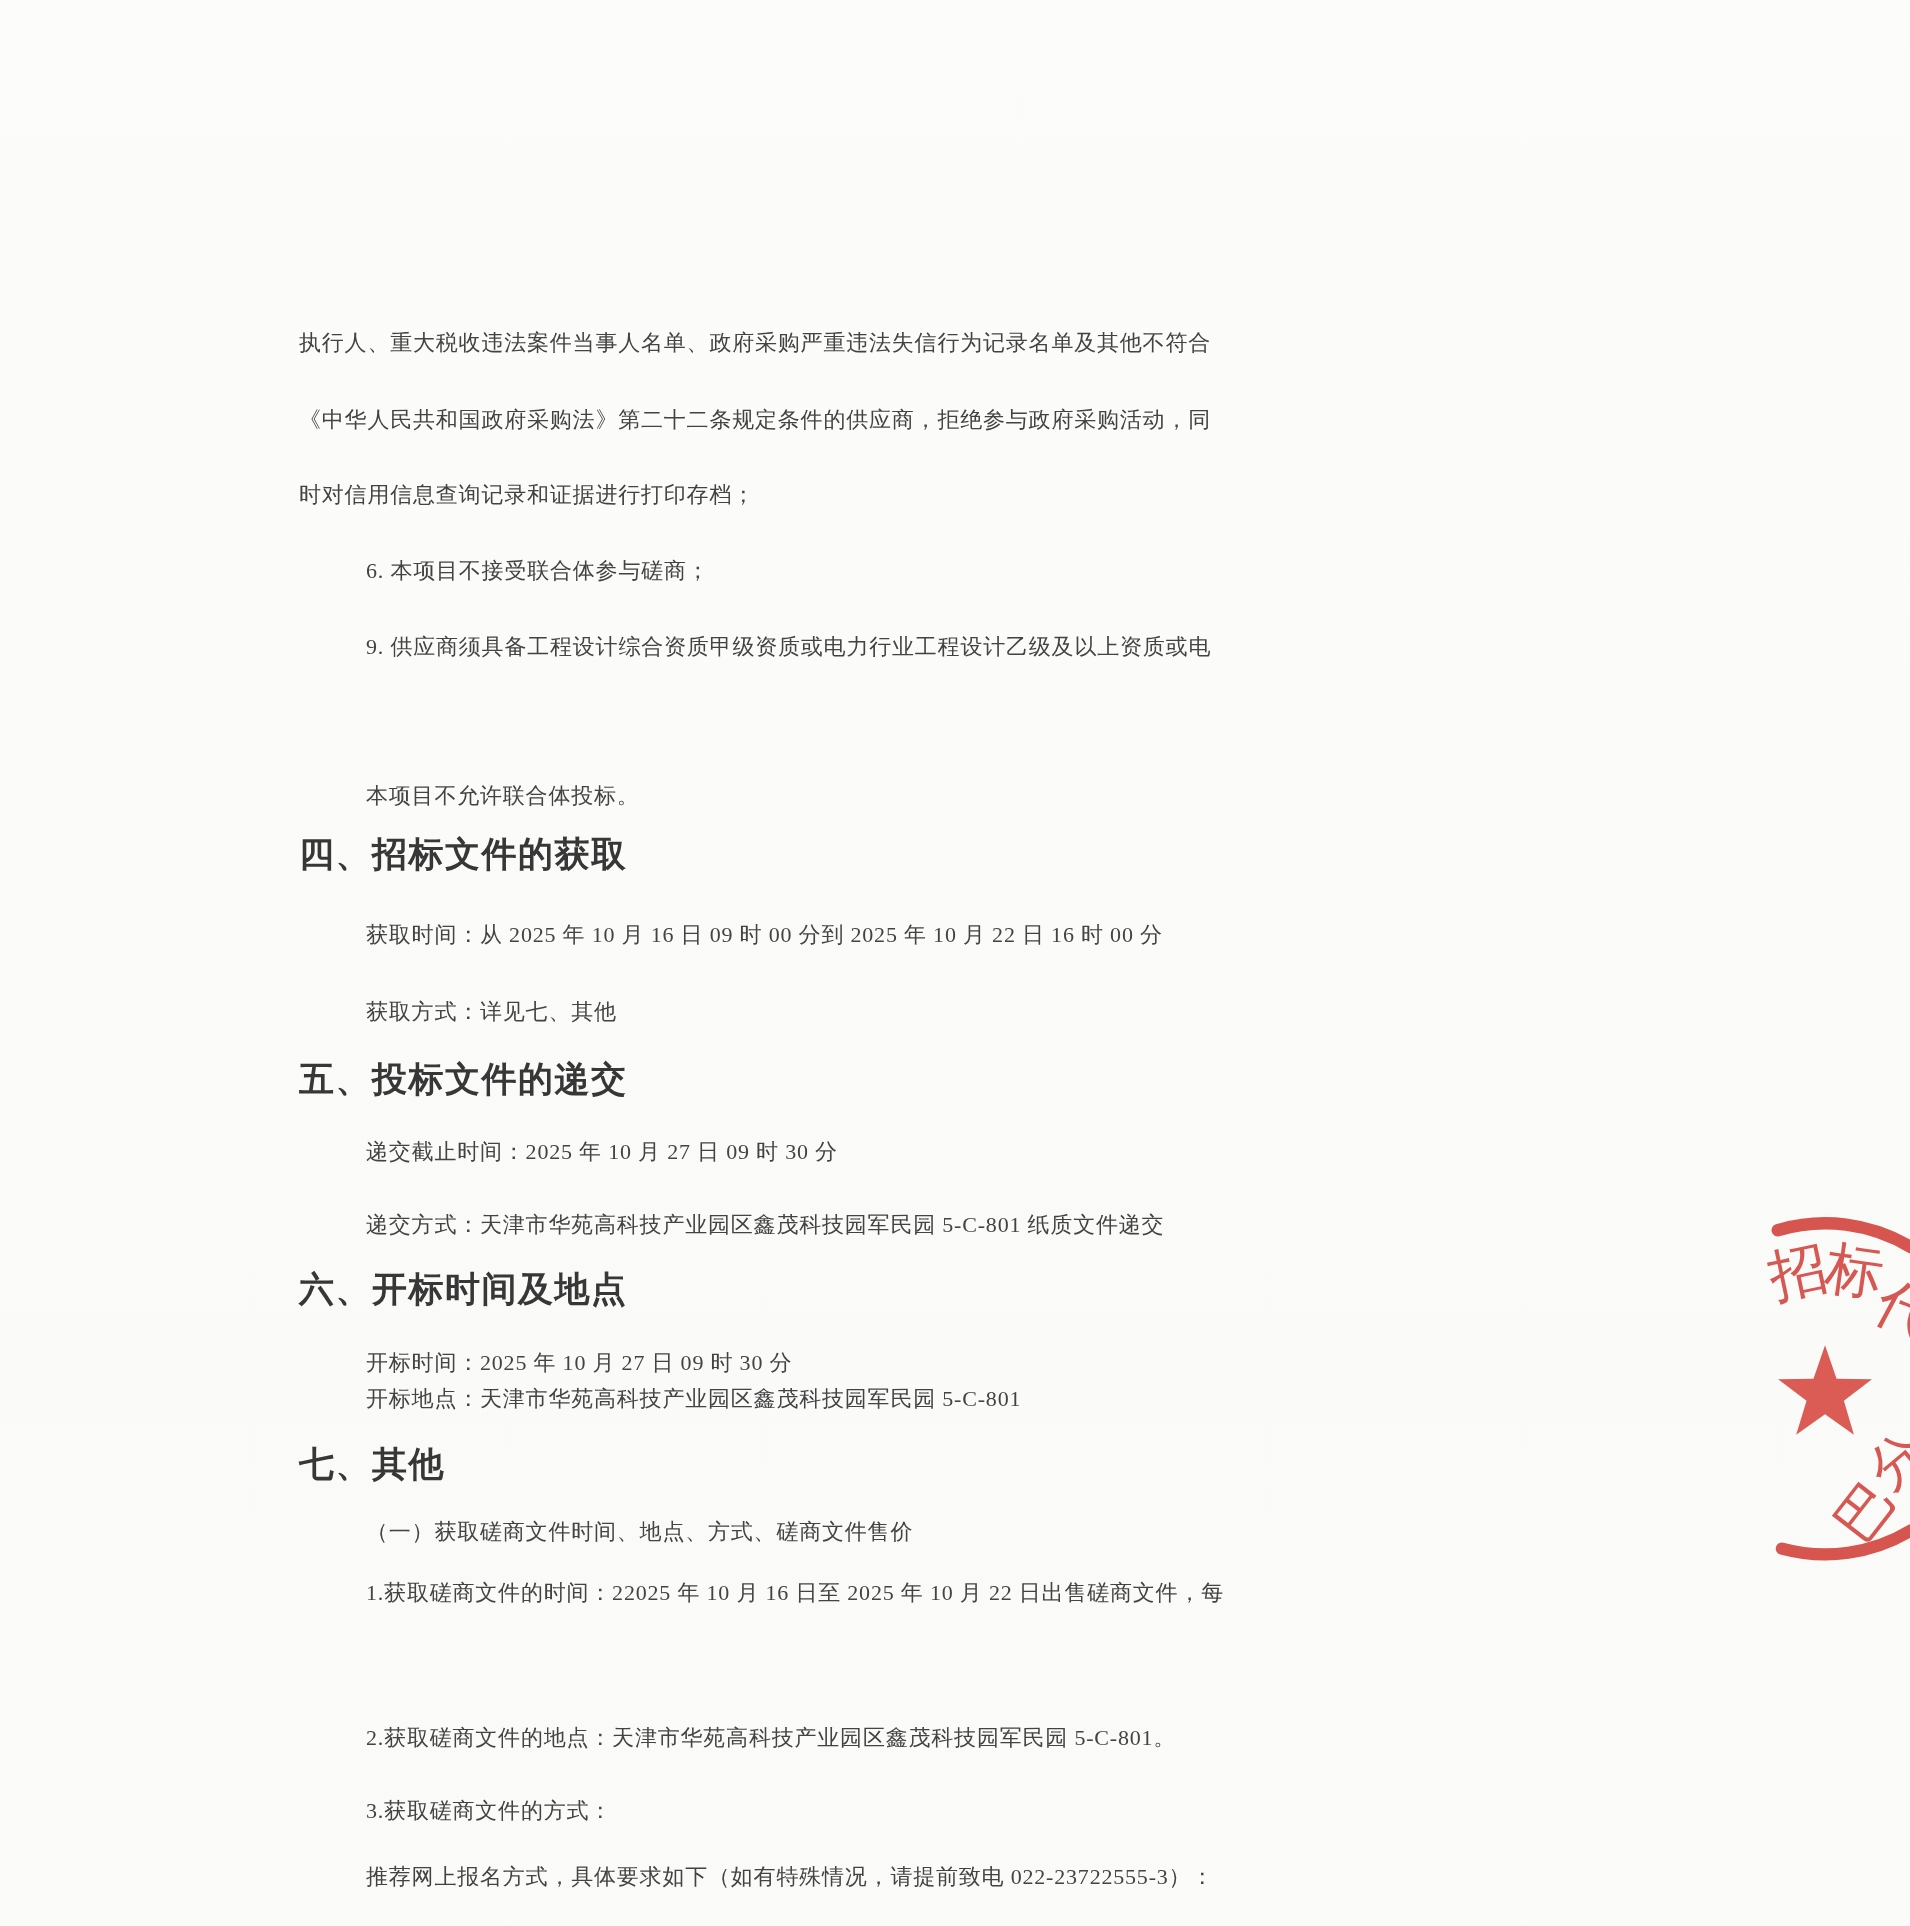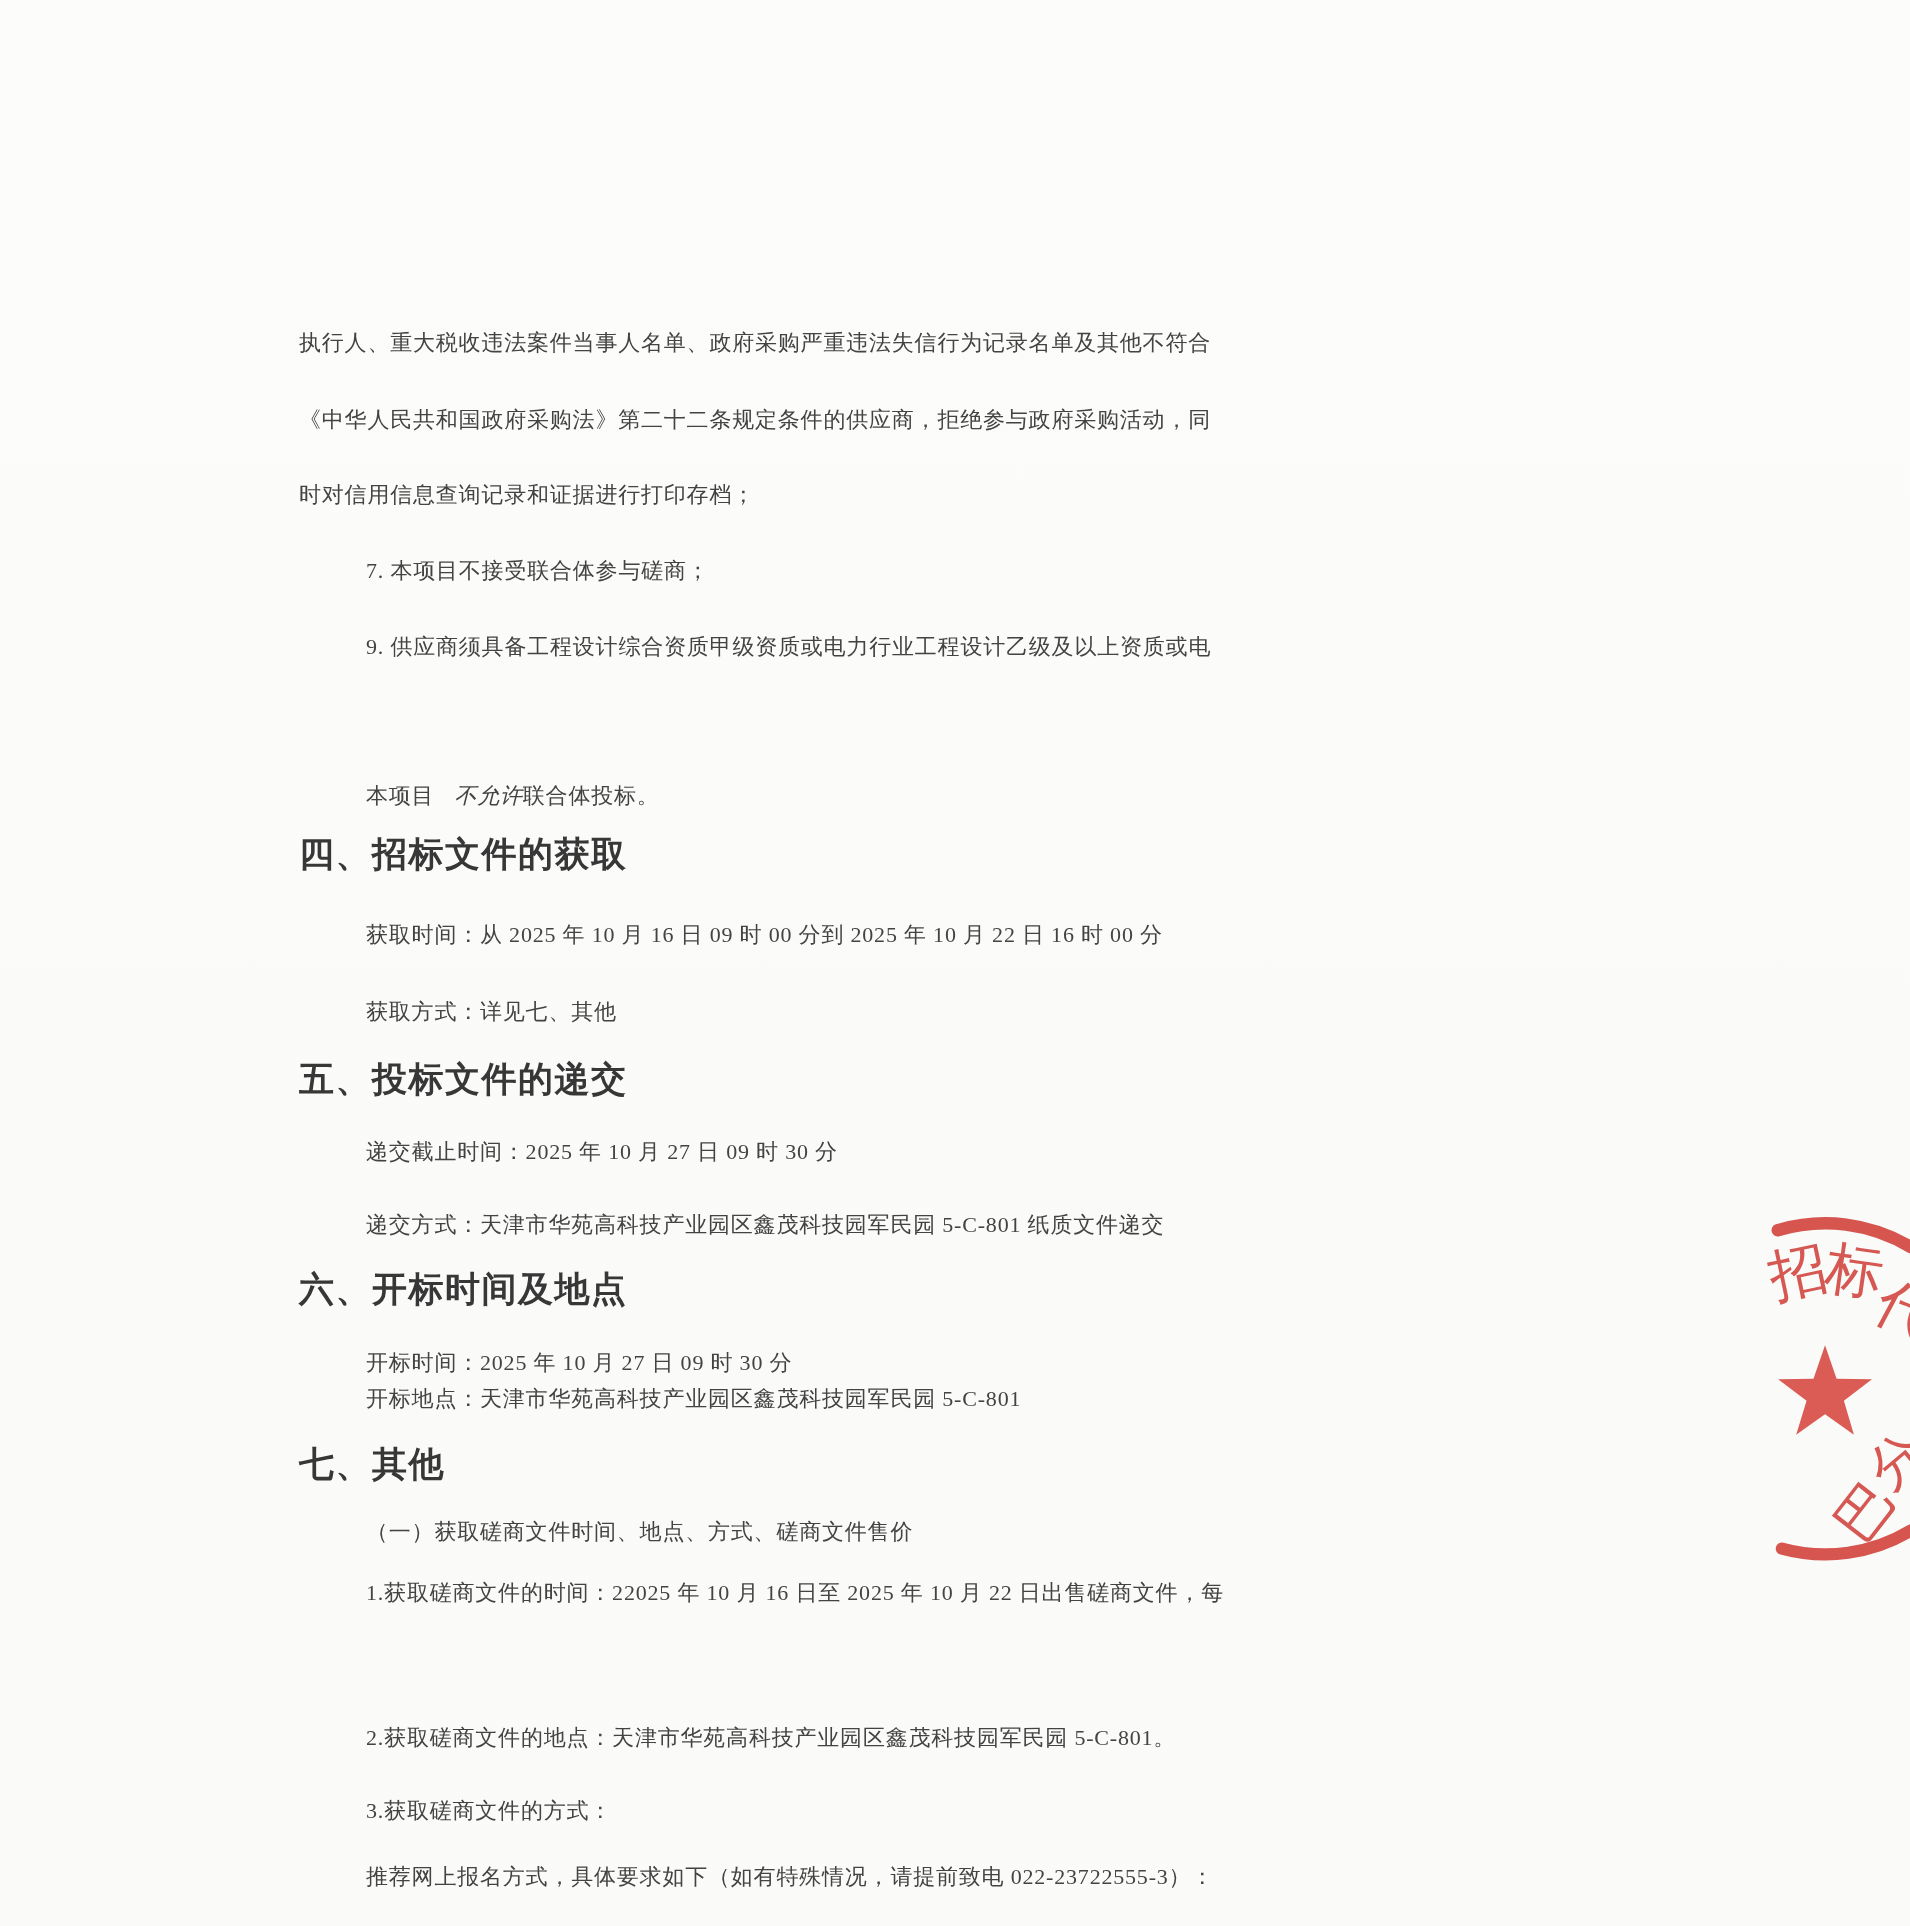--- a/index.html
+++ b/index.html
@@ -27,21 +27,21 @@
     font-family:"Liberation Serif", serif;
   }
   .ind{left:366px;}
   .hd{
     font-weight:bold;
     font-size:35px;
     color:#373737;
     letter-spacing:1.5px;
     font-family:"Liberation Sans", sans-serif;
   }
-  .it{font-style:italic;margin-left:20px;}
+  .it{}
   #stamp{
     position:absolute;
     left:1649px;top:1186px;
     width:262px;height:408px;
   }
   #stamp text{
     font-family:"Liberation Serif", serif;
     fill:#d2423c;
     opacity:.88;
   }
@@ -52,21 +52,21 @@
   #stamp .star{fill:#d6453e;opacity:.88;}
 </style>
 </head>
 <body>
 
 <div id="page">
 
   <div class="ln" style="top:304px">执行人、重大税收违法案件当事人名单、政府采购严重违法失信行为记录名单及其他不符合</div>
   <div class="ln" style="top:381px">《中华人民共和国政府采购法》第二十二条规定条件的供应商，拒绝参与政府采购活动，同</div>
   <div class="ln" style="top:456px">时对信用信息查询记录和证据进行打印存档；</div>
-  <div class="ln ind" style="top:532px">7.  本项目不接受联合体参与磋商；</div>
+  <div class="ln ind" style="top:532px">6.  本项目不接受联合体参与磋商；</div>
   <div class="ln ind" style="top:608px">9.  供应商须具备工程设计综合资质甲级资质或电力行业工程设计乙级及以上资质或电</div>
   <div class="ln ind" style="top:757px"><span>本项目</span><span class="it">不允许</span><span>联合体投标。</span></div>
   <div class="ln hd" style="top:815px">四、招标文件的获取</div>
   <div class="ln ind" style="top:896px">获取时间：从 2025 年 10 月 16 日  09 时 00 分到 2025 年 10 月 22 日  16 时 00 分</div>
   <div class="ln ind" style="top:973px">获取方式：详见七、其他</div>
   <div class="ln hd" style="top:1040px">五、投标文件的递交</div>
   <div class="ln ind" style="top:1113px">递交截止时间：2025 年 10 月 27 日  09 时 30 分</div>
   <div class="ln ind" style="top:1186px">递交方式：天津市华苑高科技产业园区鑫茂科技园军民园 5-C-801 纸质文件递交</div>
   <div class="ln hd" style="top:1250px">六、开标时间及地点</div>
   <div class="ln ind" style="top:1324px">开标时间：2025 年 10 月 27 日  09 时 30 分</div>

